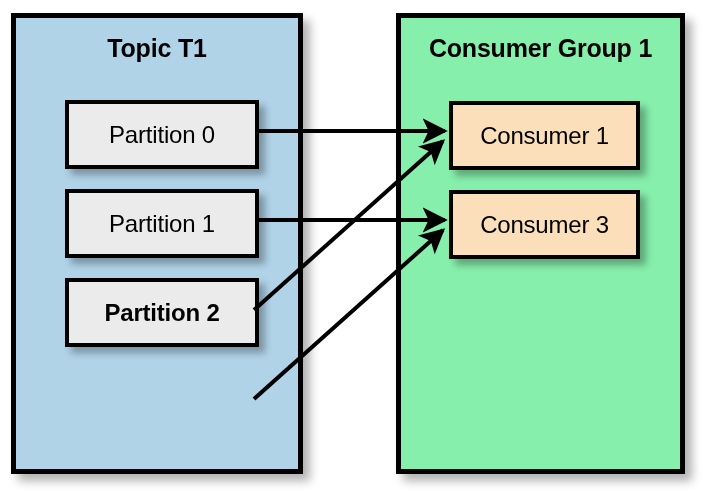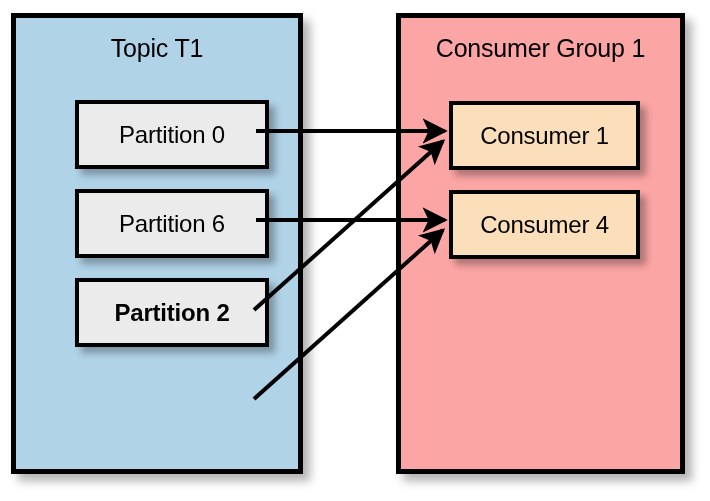--- a/index.html
+++ b/index.html
@@ -31,31 +31,31 @@
     top: 13px;
     width: 292px;
     height: 461px;
     background: #b0d3e8;
   }
   #group-panel {
     left: 396px;
     top: 13px;
     width: 289px;
     height: 461px;
-    background: #fca5a5;
+    background: #86efac;
   }
 
   .panel-title {
     position: absolute;
     left: 0;
     right: 0;
     top: 16px;
     text-align: center;
     font-size: 25px;
-    font-weight: 400;
+    font-weight: 700;
     color: #000000;
     letter-spacing: -0.2px;
     font-family: "Liberation Sans", sans-serif;
     white-space: nowrap;
   }
 
   
   .node {
     position: absolute;
     box-sizing: border-box;
@@ -64,21 +64,21 @@
     align-items: center;
     justify-content: center;
     font-size: 24px;
     color: #000000;
     box-shadow: 6px 6px 7px rgba(0,0,0,0.30);
     letter-spacing: -0.2px;
     white-space: nowrap;
     font-family: "Liberation Sans", sans-serif;
   }
   .partition {
-    left: 59px;
+    left: 49px;
     width: 194px;
     height: 69px;
     background: #ebebeb;
   }
   .consumer {
     left: 48px;
     width: 191px;
     height: 69px;
     background: #fbdfba;
   }
@@ -107,38 +107,38 @@
 <div id="canvas">
 
   <div class="panel" id="topic-panel">
     <div class="panel-title">Topic T1</div>
 
     <div class="node partition" id="partition-0">
       <span>Partition 0</span>
     </div>
 
     <div class="node partition" id="partition-1">
-      <span>Partition 6</span>
+      <span>Partition 1</span>
     </div>
 
     <div class="node partition" id="partition-2">
       <span>Partition 2</span>
     </div>
 
   </div>
 
   <div class="panel" id="group-panel">
     <div class="panel-title">Consumer Group 1</div>
 
     <div class="node consumer" id="consumer-1">
       <span>Consumer 1</span>
     </div>
 
     <div class="node consumer" id="consumer-2">
-      <span>Consumer 4</span>
+      <span>Consumer 3</span>
     </div>
   </div>
 
   <svg id="arrow-layer" viewBox="0 0 710 501" width="710" height="501">
     <defs>
       <marker id="arrowhead" markerWidth="7" markerHeight="7" refX="5.6" refY="3.5" orient="auto" markerUnits="strokeWidth">
         <path d="M0,0.35 L6.3,3.5 L0,6.65 L1.5,3.5 Z" fill="#000000"></path>
       </marker>
     </defs>
 

